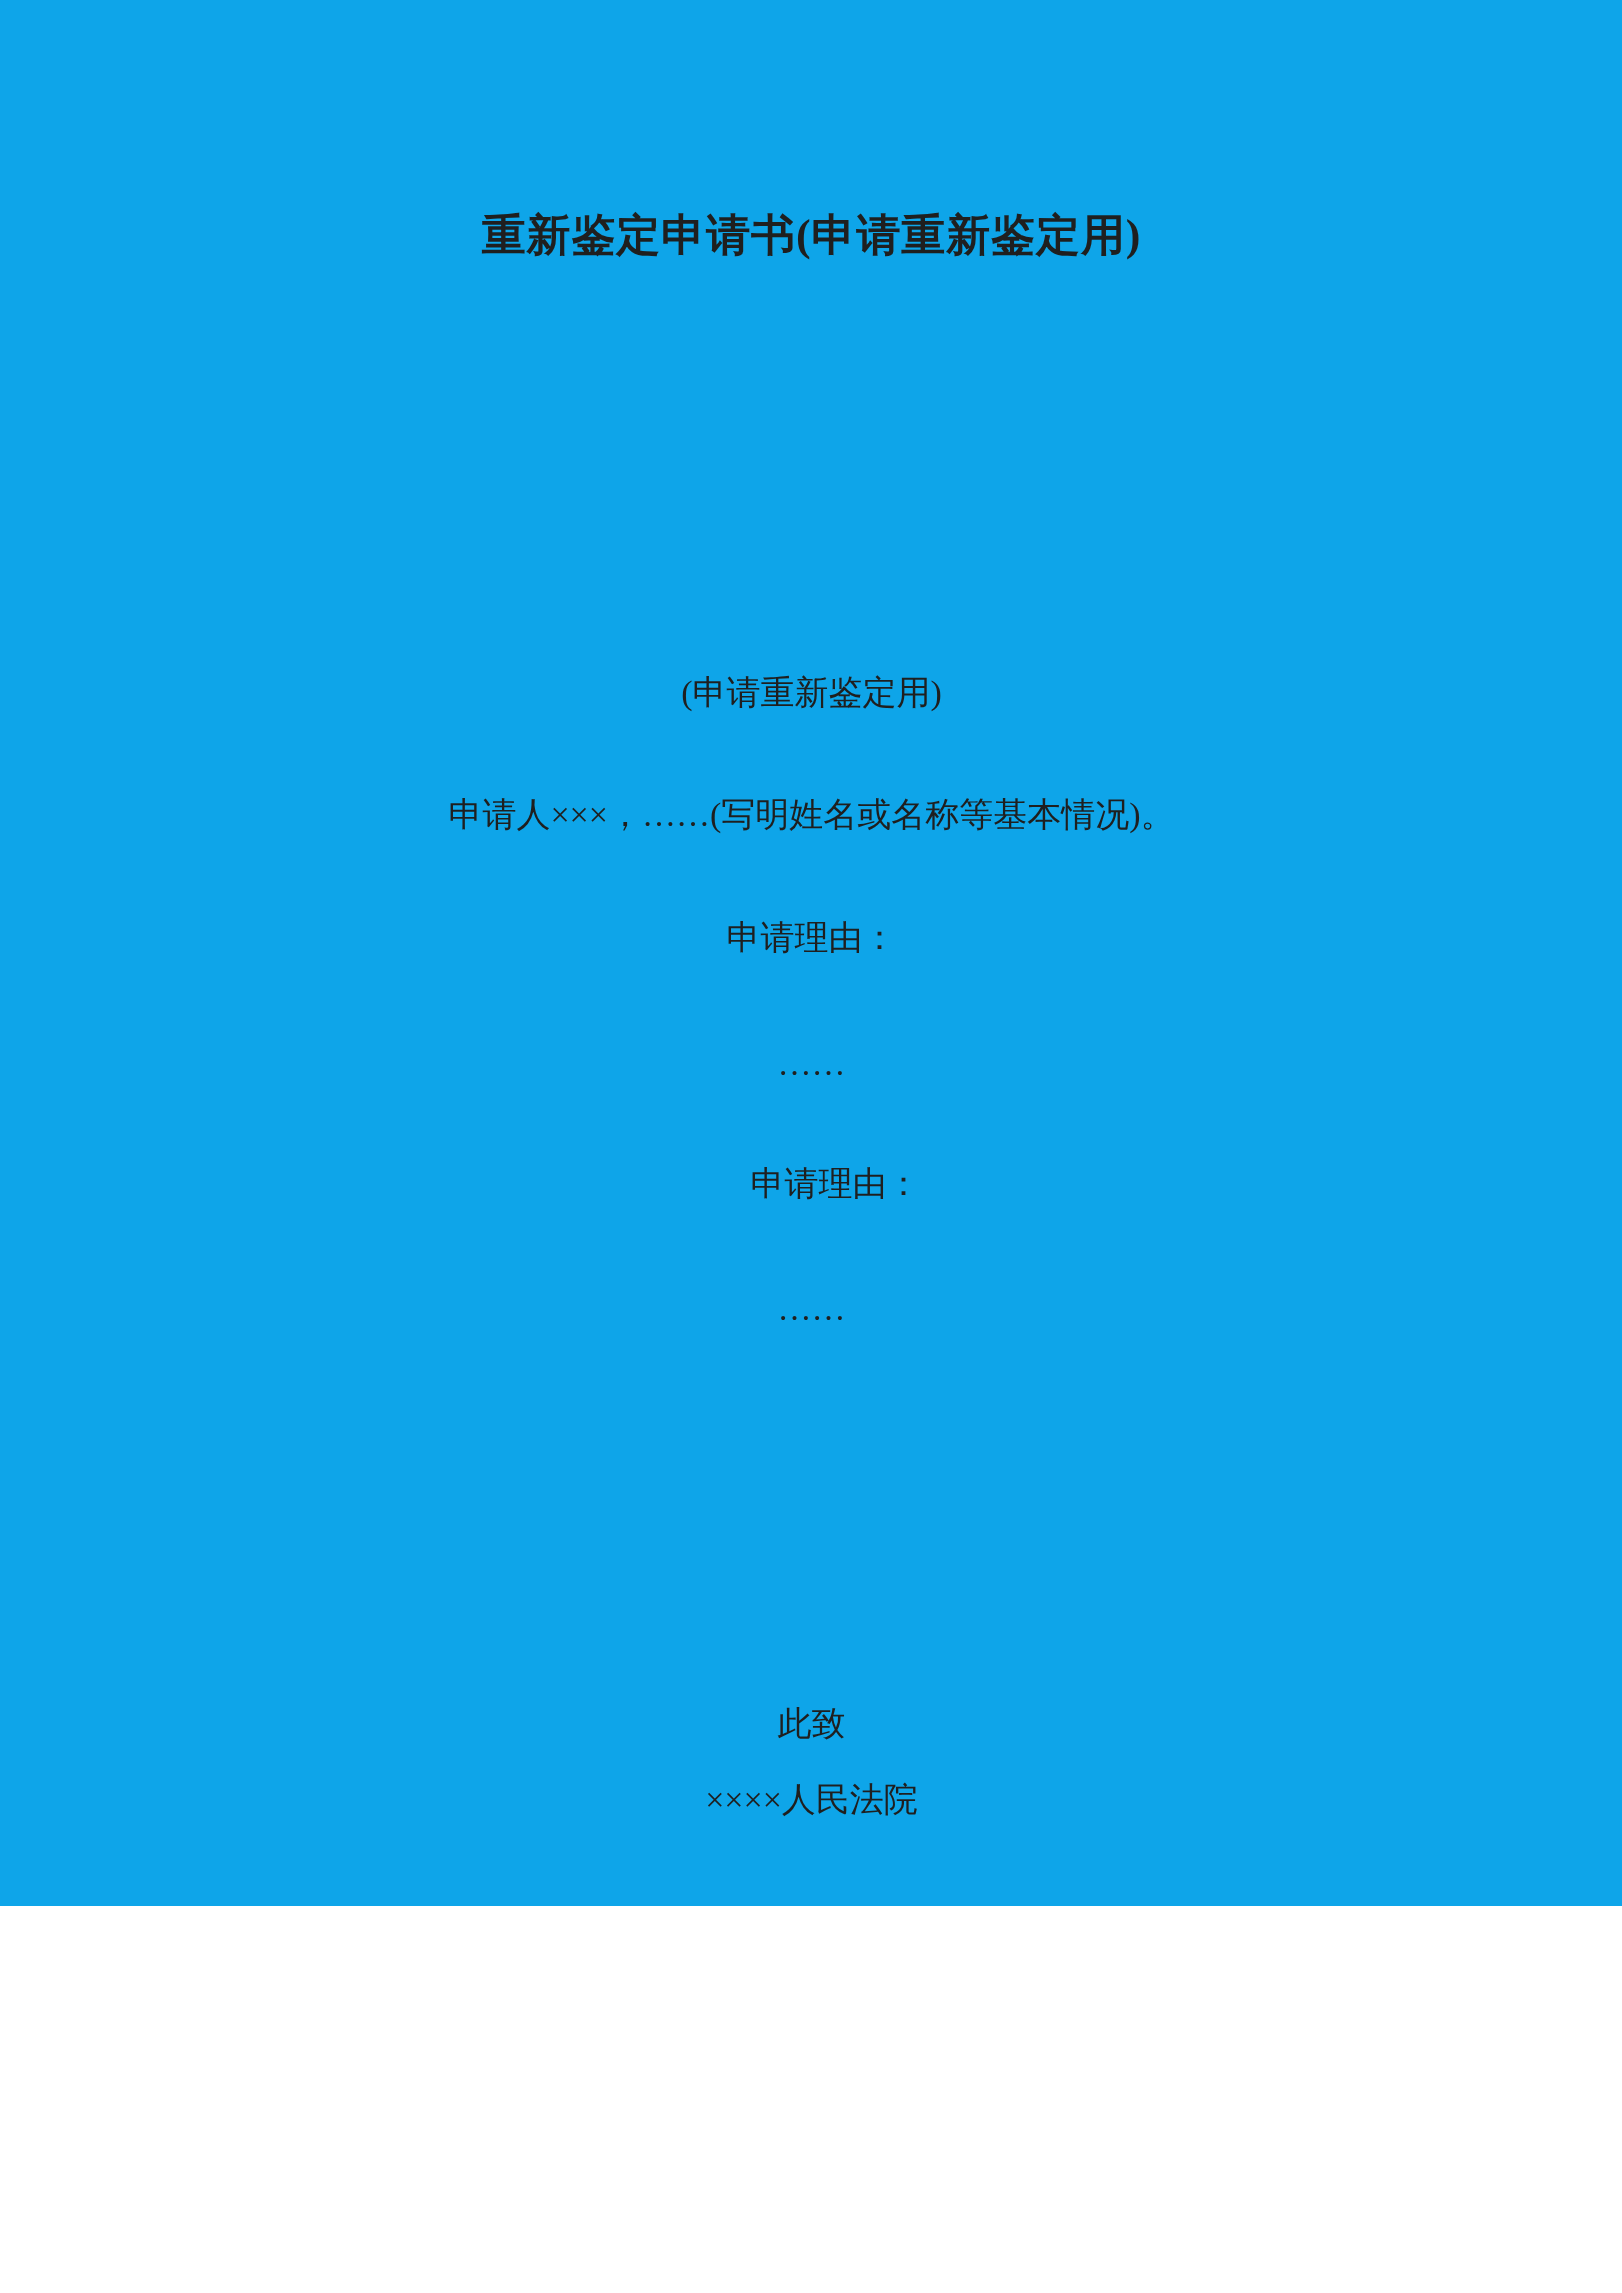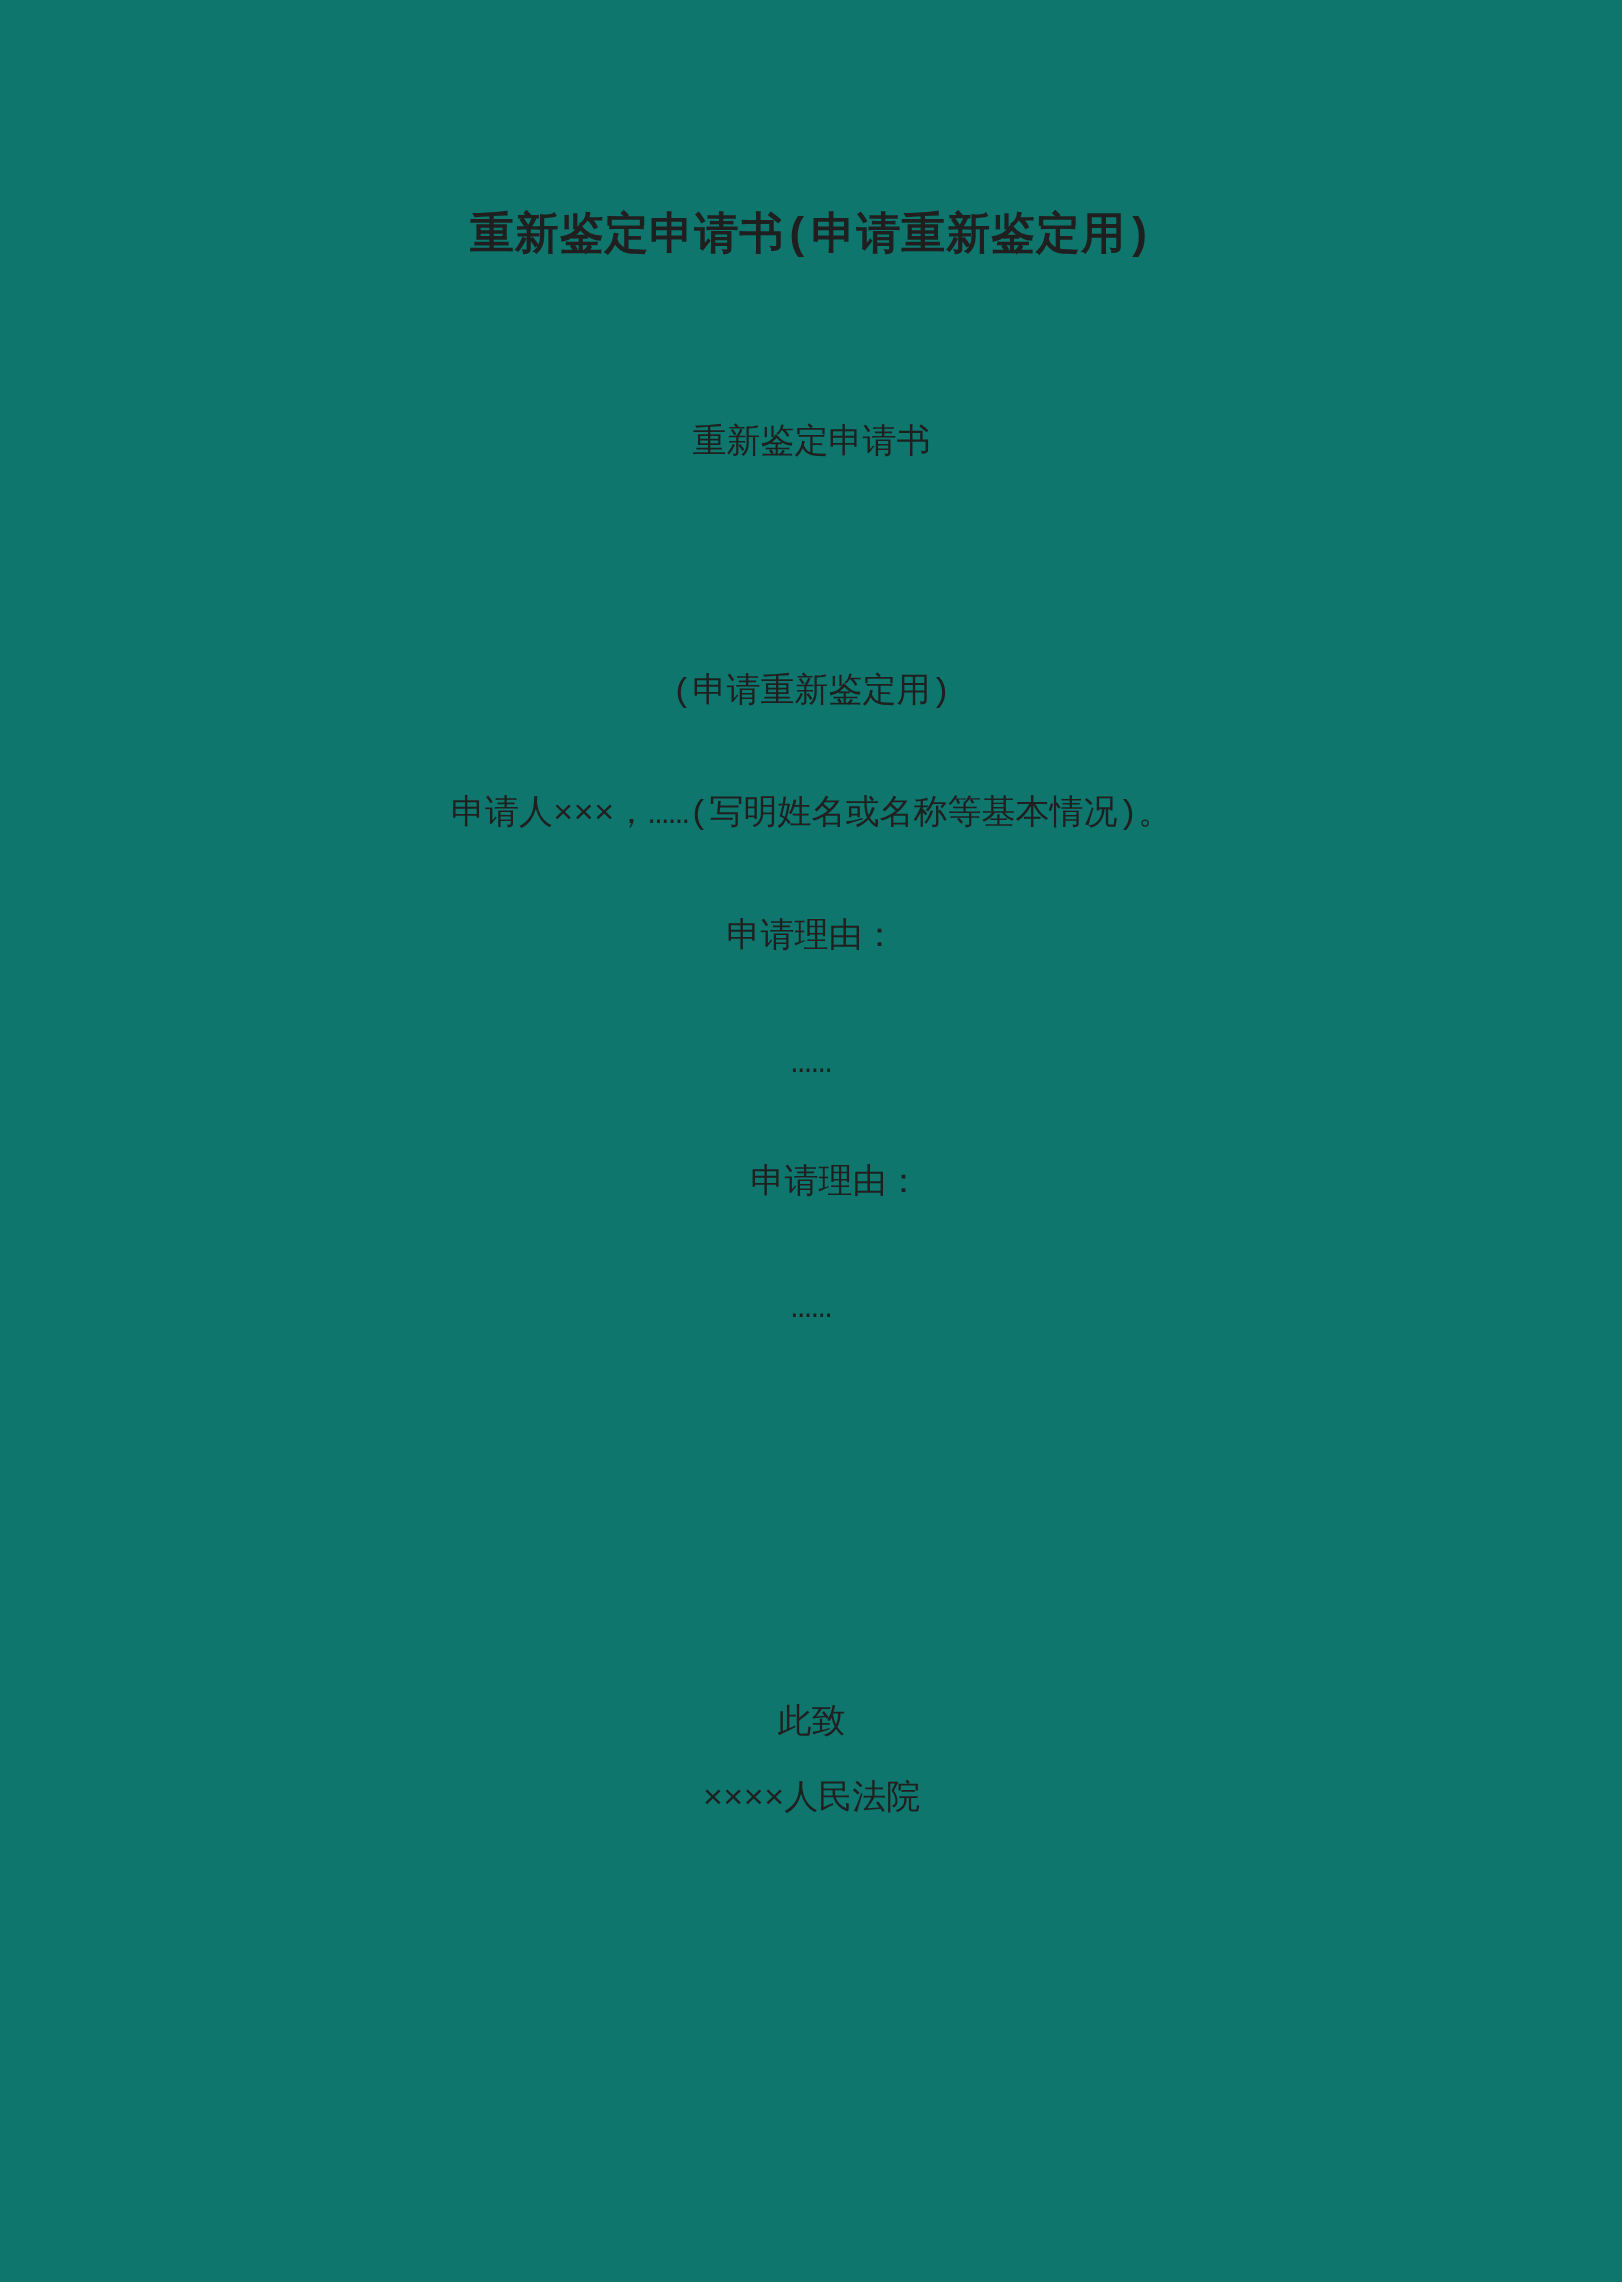--- a/index.html
+++ b/index.html
@@ -3,24 +3,24 @@
 <meta charset="utf-8">
 <style>
   html, body {
     margin: 0;
     padding: 0;
     background: #ffffff;
   }
   .page {
     position: relative;
     width: 1623px;
-    height: 2282px;
-    background: #0f766e;
+    height: 1906px;
+    background: #0ea5e9;
     overflow: hidden;
-    font-family: Liberation Mono, monospace;
+    font-family: Liberation Serif, serif;
     color: #1f1f1f;
   }
   .line {
     position: absolute;
     left: 0;
     width: 100%;
     line-height: 1.15;
     white-space: pre;
   }
   .centered {
@@ -55,21 +55,20 @@
   .salutation-line  { top: 1662px; margin-top: 42px; }
   .court-line       { top: 1780px; }
 </style>
 </head>
 <body>
 
 <div class="page">
 
   <div class="line centered doc-title">重新鉴定申请书(申请重新鉴定用)</div>
 
-  <div class="line centered doc-subtitle">重新鉴定申请书</div>
 
   <div class="line centered doc-usage-note">(申请重新鉴定用)</div>
 
   <div class="line body-text applicant-line">申请人×××，……(写明姓名或名称等基本情况)。</div>
 
   <div class="line body-text request-label">申请理由：</div>
 
   <div class="line body-text request-content">……</div>
 
   <div class="line body-text reason-label">申请理由：</div>

